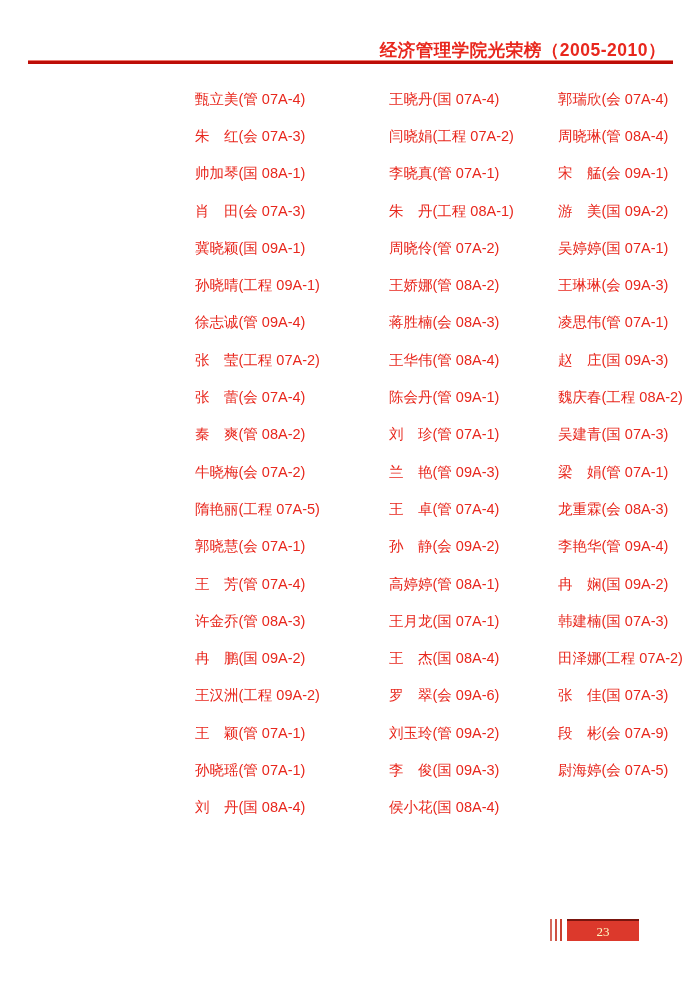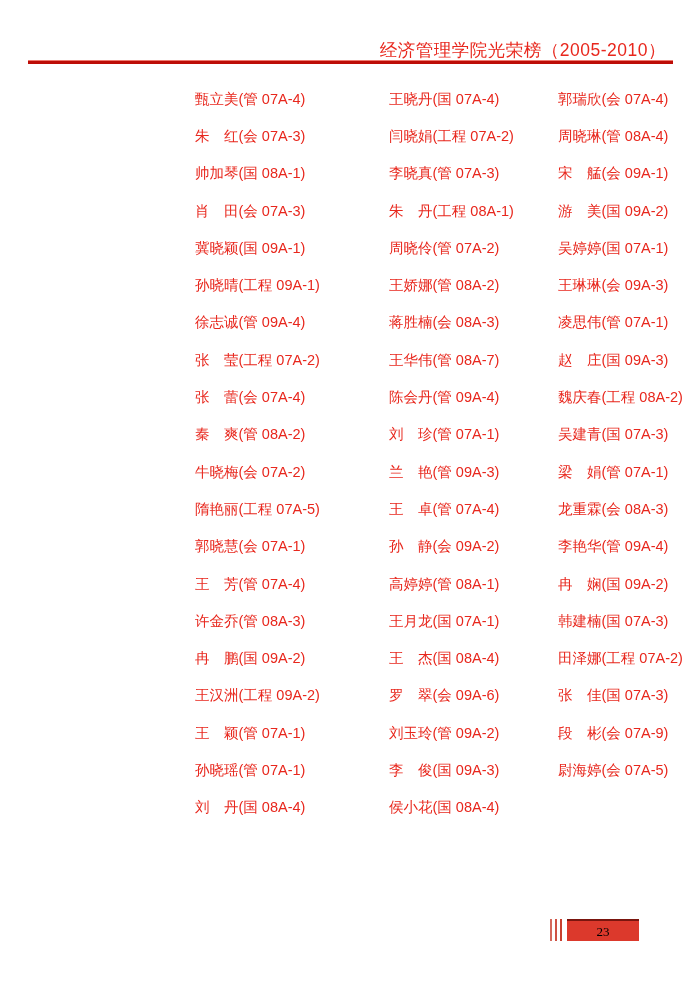--- a/index.html
+++ b/index.html
@@ -15,21 +15,21 @@
     overflow: hidden;
     font-family: "Liberation Sans", sans-serif;
   }
   
   .page-title {
     position: absolute;
     top: 38px;
     right: 34px;
     margin: 0;
     font-size: 17.5px;
-    font-weight: normal;
+    font-weight: bold;
     color: #e8271d;
     letter-spacing: 0.5px;
     white-space: nowrap;
   }
   .header-rule {
     position: absolute;
     left: 28px;
     width: 645px;
     top: 60px;
     height: 3px;
@@ -80,21 +80,21 @@
     width: 72px;
     height: 22px;
     background: #dc392c;
     border-top: 2px solid #7a150e;
     box-sizing: border-box;
     display: flex;
     align-items: center;
     justify-content: center;
   }
   .page-number-badge span {
-    color: #000000;
+    color: #fef9c3;
     font-family: "Liberation Serif", serif;
     font-size: 13px;
     line-height: 13px;
   }
 </style>
 </head>
 <body>
 
 <div class="page">
 
@@ -108,21 +108,21 @@
         <span class="cell">王晓丹(国 07A-4)</span>
         <span class="cell">郭瑞欣(会 07A-4)</span>
       </div>
       <div class="row">
         <span class="cell">朱　红(会 07A-3)</span>
         <span class="cell">闫晓娟(工程 07A-2)</span>
         <span class="cell">周晓琳(管 08A-4)</span>
       </div>
       <div class="row">
         <span class="cell">帅加琴(国 08A-1)</span>
-        <span class="cell">李晓真(管 07A-3)</span>
+        <span class="cell">李晓真(管 07A-1)</span>
         <span class="cell">宋　艋(会 09A-1)</span>
       </div>
       <div class="row">
         <span class="cell">肖　田(会 07A-3)</span>
         <span class="cell">朱　丹(工程 08A-1)</span>
         <span class="cell">游　美(国 09A-2)</span>
       </div>
       <div class="row">
         <span class="cell">冀晓颖(国 09A-1)</span>
         <span class="cell">周晓伶(管 07A-2)</span>
@@ -133,26 +133,26 @@
         <span class="cell">王娇娜(管 08A-2)</span>
         <span class="cell">王琳琳(会 09A-3)</span>
       </div>
       <div class="row">
         <span class="cell">徐志诚(管 09A-4)</span>
         <span class="cell">蒋胜楠(会 08A-3)</span>
         <span class="cell">凌思伟(管 07A-1)</span>
       </div>
       <div class="row">
         <span class="cell">张　莹(工程 07A-2)</span>
-        <span class="cell">王华伟(管 08A-7)</span>
+        <span class="cell">王华伟(管 08A-4)</span>
         <span class="cell">赵　庄(国 09A-3)</span>
       </div>
       <div class="row">
         <span class="cell">张　蕾(会 07A-4)</span>
-        <span class="cell">陈会丹(管 09A-4)</span>
+        <span class="cell">陈会丹(管 09A-1)</span>
         <span class="cell">魏庆春(工程 08A-2)</span>
       </div>
       <div class="row">
         <span class="cell">秦　爽(管 08A-2)</span>
         <span class="cell">刘　珍(管 07A-1)</span>
         <span class="cell">吴建青(国 07A-3)</span>
       </div>
       <div class="row">
         <span class="cell">牛晓梅(会 07A-2)</span>
         <span class="cell">兰　艳(管 09A-3)</span>

